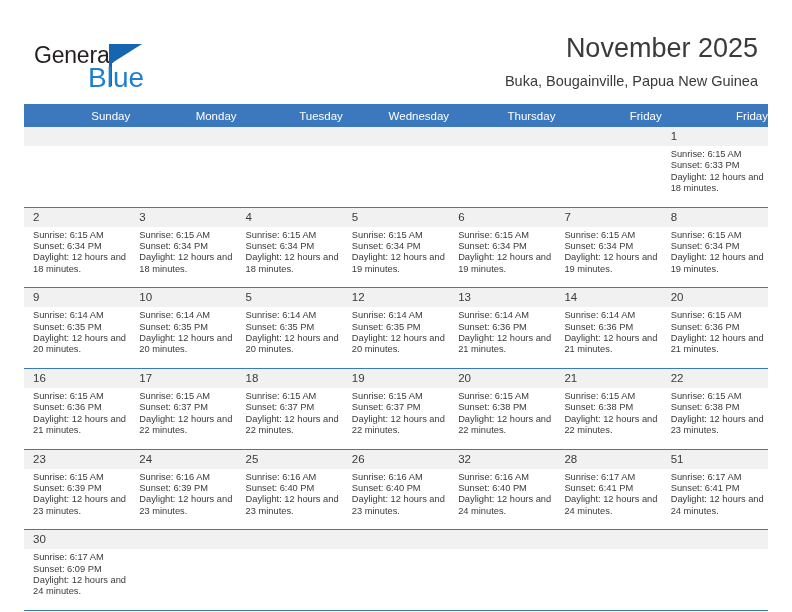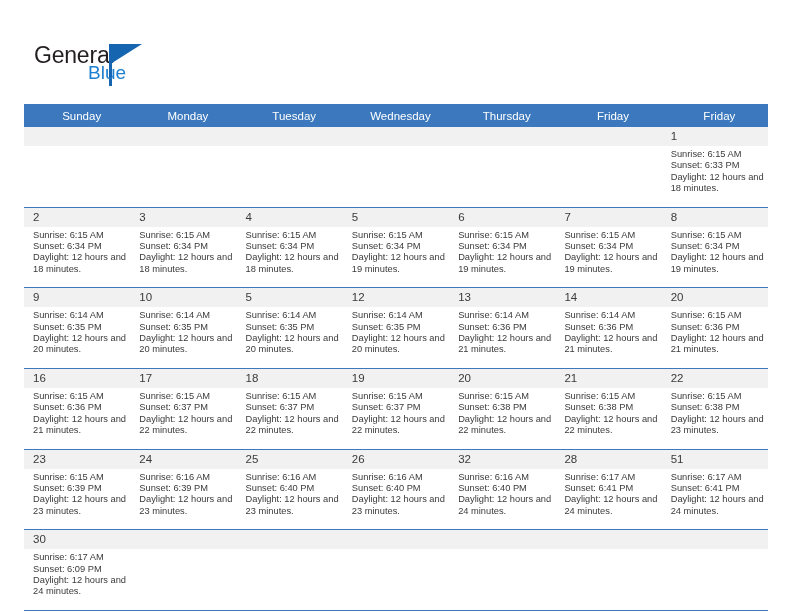--- a/index.html
+++ b/index.html
@@ -58,21 +58,21 @@
     left: 75px;
     top: 2px;
     width: 3px;
     height: 42px;
     background: #1565b0;
   }
   .logo-blue {
     position: absolute;
     left: 54px;
     top: 20px;
-    font-size: 19px;
+    font-size: 28px;
     color: #1d7fd0;
     font-family: "Liberation Sans", sans-serif;
   }
 
   .title-block {
     position: absolute;
     right: 34px;
     top: 32px;
     text-align: right;
   }
@@ -98,21 +98,21 @@
     top: 104px;
     width: 744px;
     border-collapse: collapse;
     table-layout: fixed;
   }
   .calendar th {
     background: #3b78bd;
     color: #ffffff;
     font-size: 11.5px;
     font-weight: normal;
-    text-align: center;
+    text-align: right;
     padding: 5px 0 5px 9px;
     height: 13px;
     border: none;
     margin-top: 21px;
   }
   .calendar td {
     vertical-align: top;
     padding: 0;
     width: 106.28px;
     height: 63px;
@@ -158,20 +158,24 @@
 
   <div class="header">
 
     <div class="logo">
       <span class="logo-general">General</span>
       <span class="logo-pole"></span>
       <span class="logo-flag"></span>
       <span class="logo-blue">Blue</span>
     </div>
 
+    <div class="title-block">
+      <div class="cal-title">November 2025</div>
+      <div class="cal-subtitle">Buka, Bougainville, Papua New Guinea</div>
+    </div>
 
   </div>
 
   <table class="calendar">
     <thead>
       <tr>
         <th>Sunday</th>
         <th>Monday</th>
         <th>Tuesday</th>
         <th>Wednesday</th>

